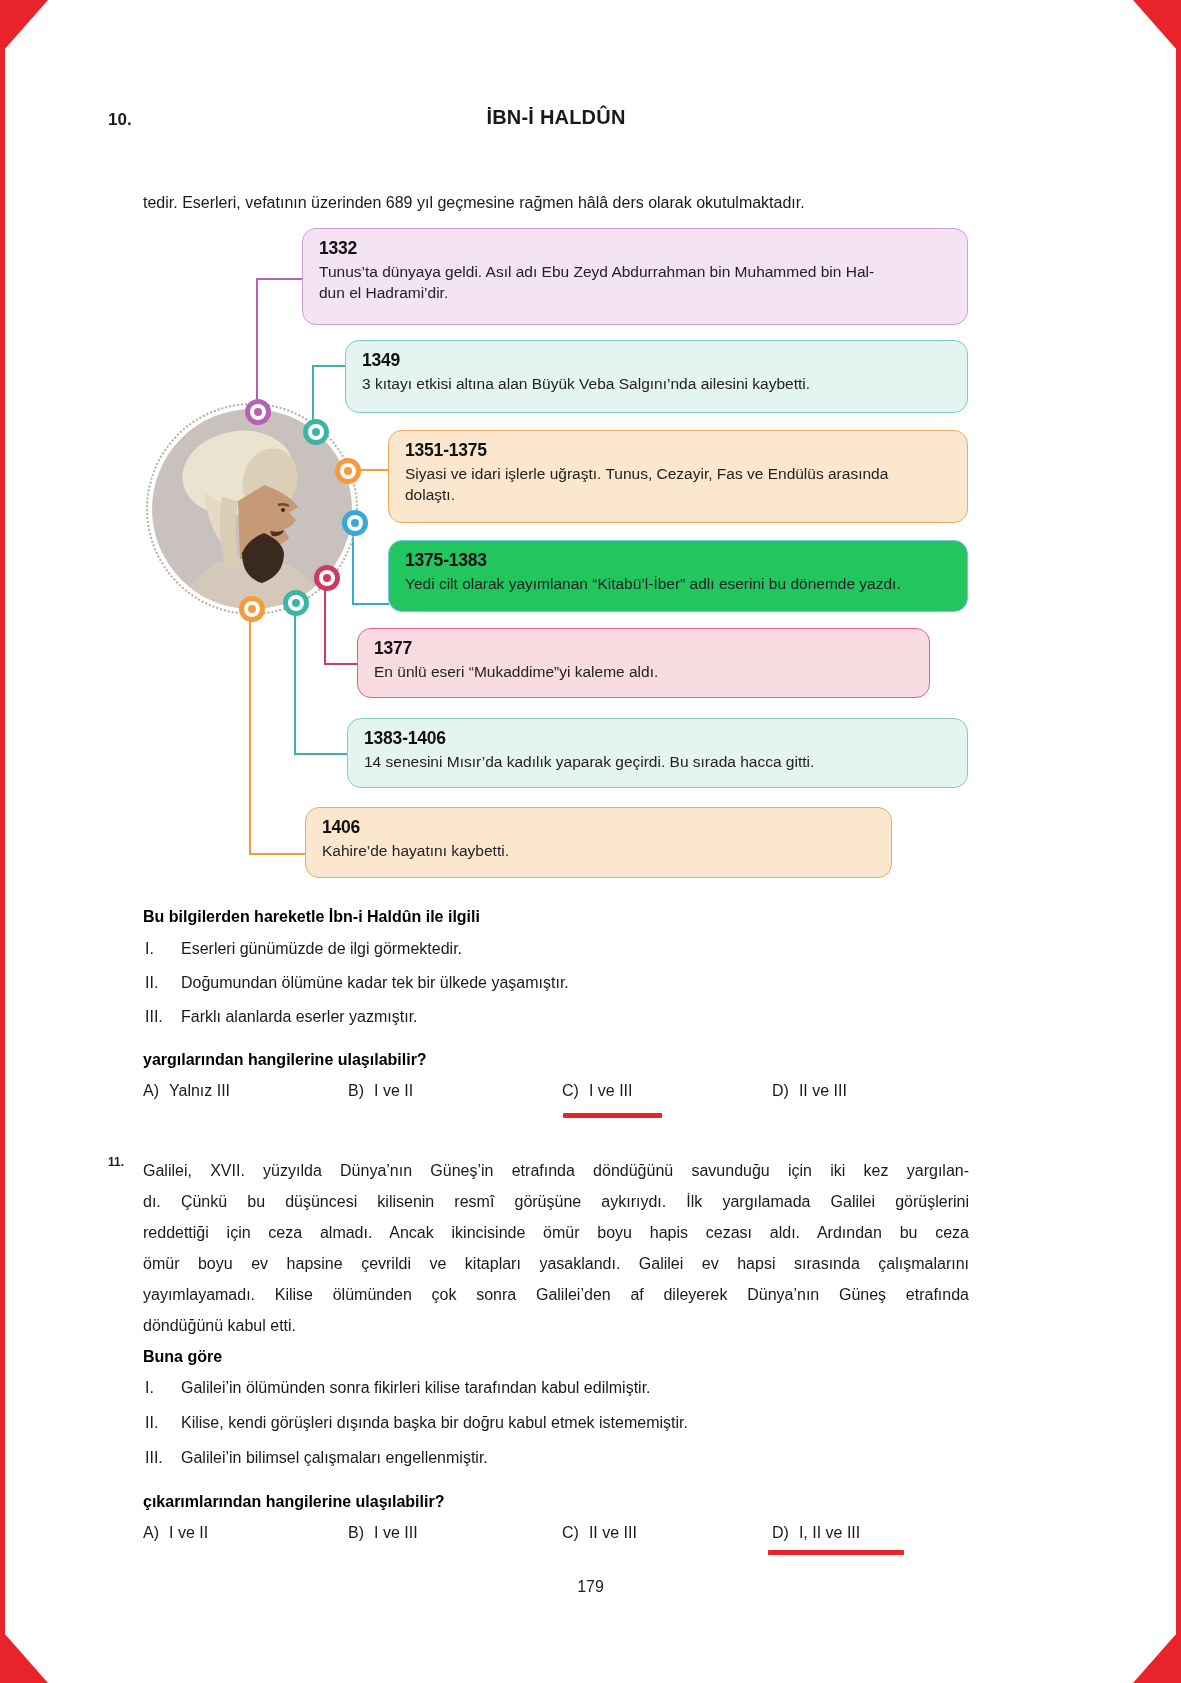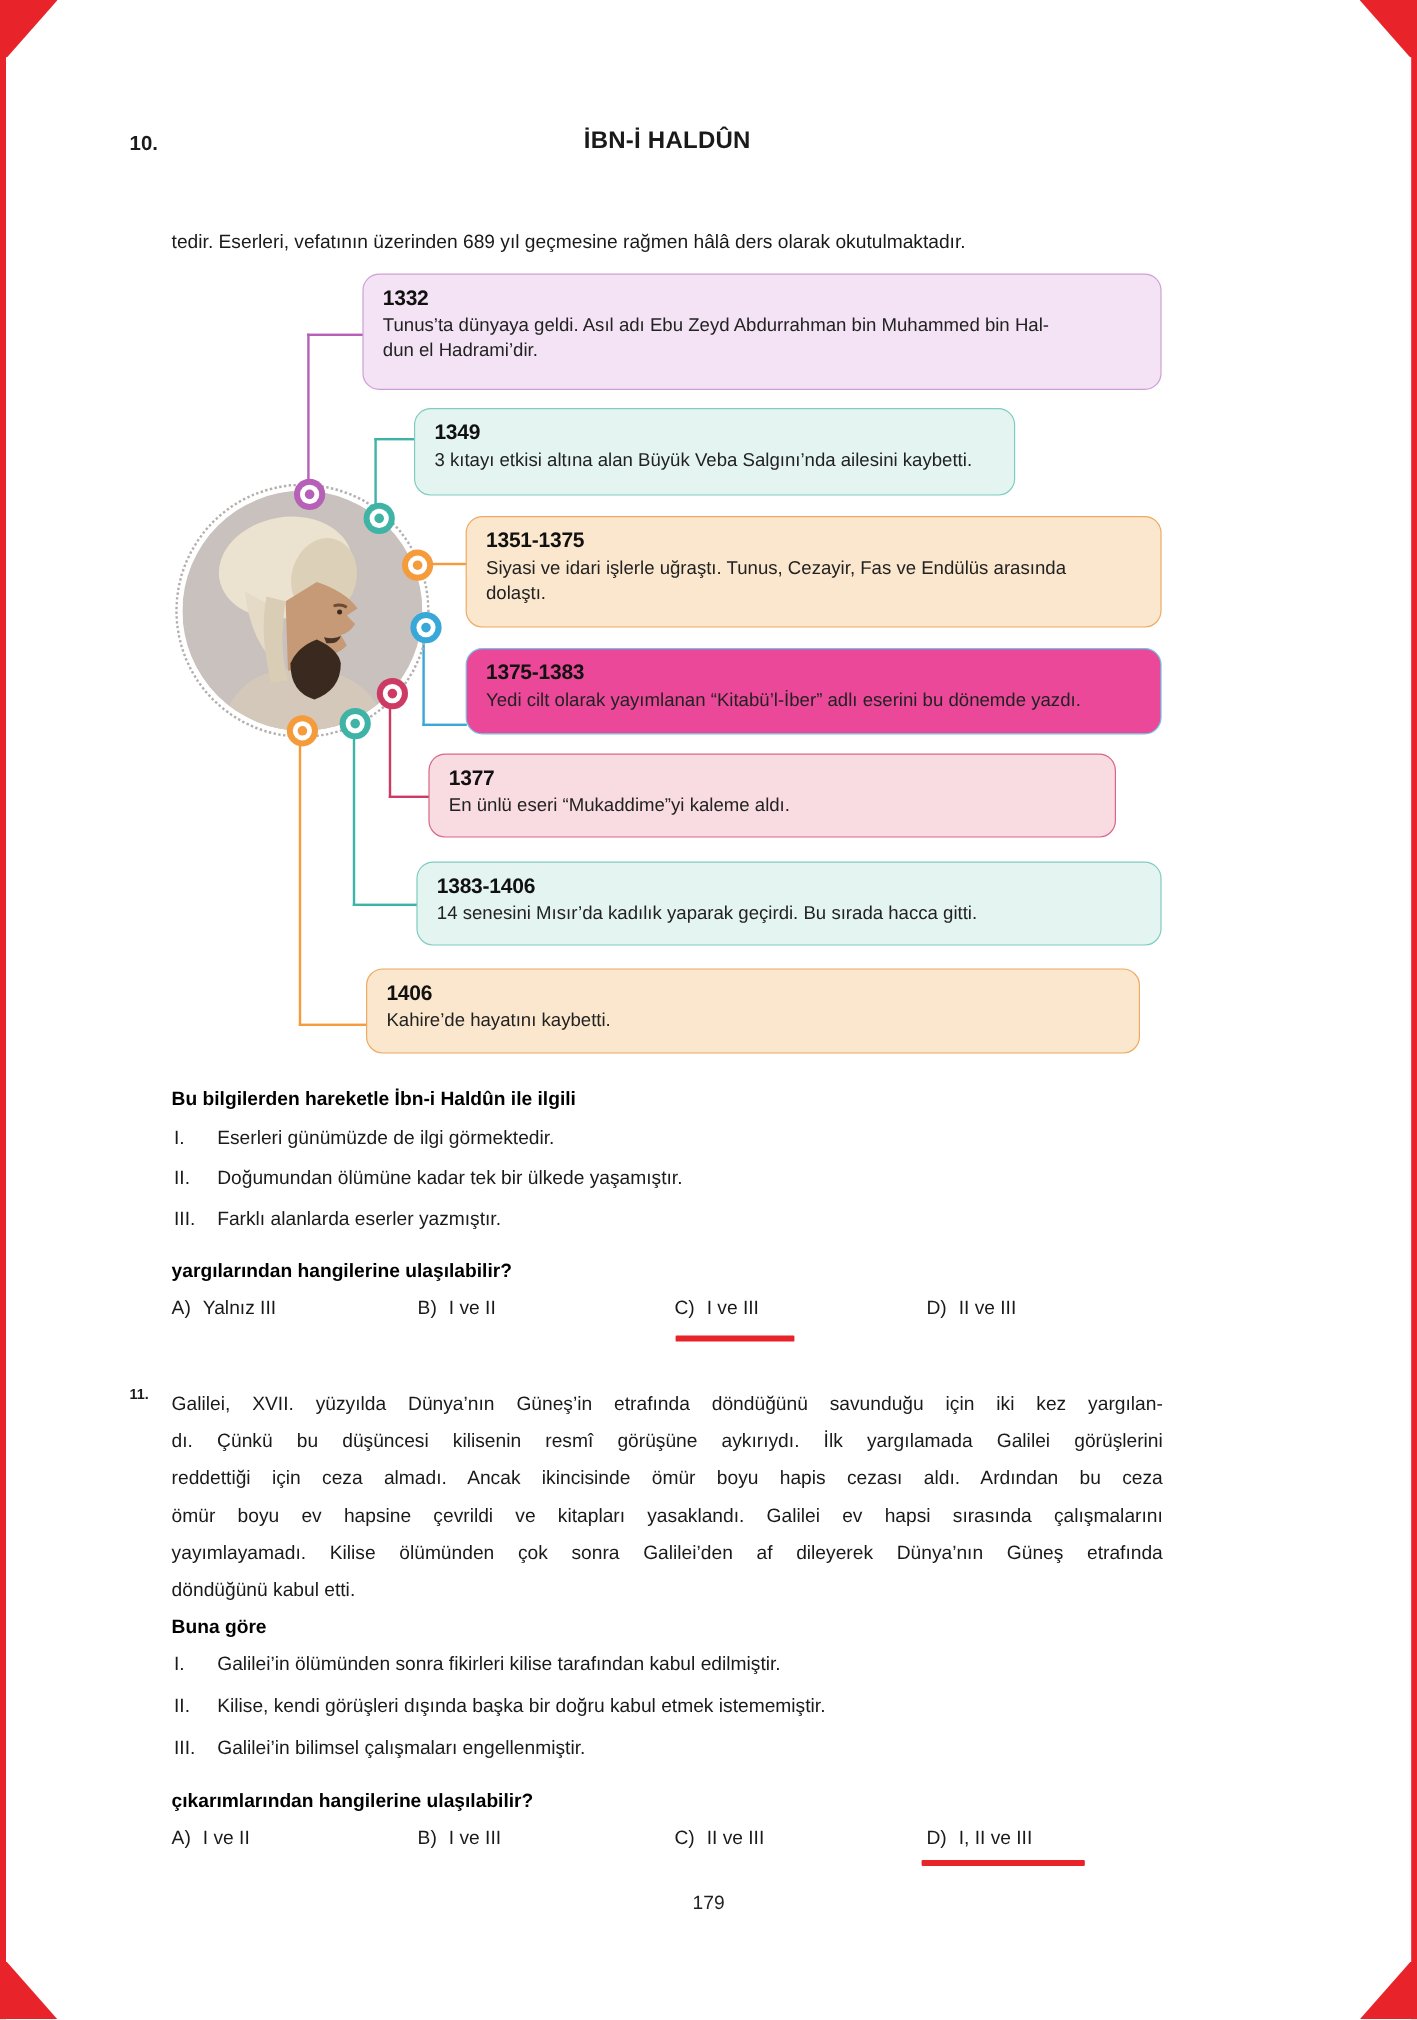--- a/index.html
+++ b/index.html
@@ -24,29 +24,29 @@
   .para div:last-child{text-align-last:left;}
 
   
   .tbox{position:absolute;box-sizing:border-box;border-radius:14px;border:1.6px solid;
         padding:7px 16px 6px 16px;background:#fff;}
   .tbox .yr{font-weight:bold;font-size:17.5px;line-height:25px;letter-spacing:-.2px;color:#111;}
   .tbox .tx{font-size:15.5px;line-height:21px;color:#222;}
   .cv-purple{background:#f3e3f4;border-color:#cf9ed8;}
   .cv-teal{background:#e4f4f0;border-color:#7fccc0;}
   .cv-orange{background:#fbe7cd;border-color:#eeaa60;}
-  .cv-blue{background:#ec4899;border-color:#72c3e5;}
+  .cv-blue{background:#22c55e;border-color:#72c3e5;}
   .cv-pink{background:#f9dce2;border-color:#da6586;}
   .e1{left:302px;top:228px;width:666px;height:97px;}
-  .e2{left:345px;top:340px;width:501px;height:73px;}
+  .e2{left:345px;top:340px;width:623px;height:73px;}
   .e3{left:388px;top:430px;width:580px;height:93px;}
   .e4{left:388px;top:540px;width:580px;height:72px;}
   .e5{left:357px;top:628px;width:573px;height:70px;}
   .e6{left:347px;top:718px;width:621px;height:70px;}
-  .e7{left:305px;top:807px;width:645px;height:71px;}
+  .e7{left:305px;top:807px;width:587px;height:71px;}
 
   .seg{position:absolute;}
   .ring{position:absolute;left:146px;top:403px;width:212px;height:212px;border-radius:50%;
         border:2px dotted #b4afab;box-sizing:border-box;}
   .portrait{position:absolute;left:152px;top:409px;width:200px;height:200px;border-radius:50%;
             overflow:hidden;box-shadow:0 0 0 1px #e3dedb inset;}
   .dot{position:absolute;width:26px;height:26px;border-radius:50%;z-index:5;}
   .dot::before{content:"";position:absolute;inset:5px;border-radius:50%;background:#fff;}
   .dot::after{content:"";position:absolute;inset:9px;border-radius:50%;background:inherit;}
 

